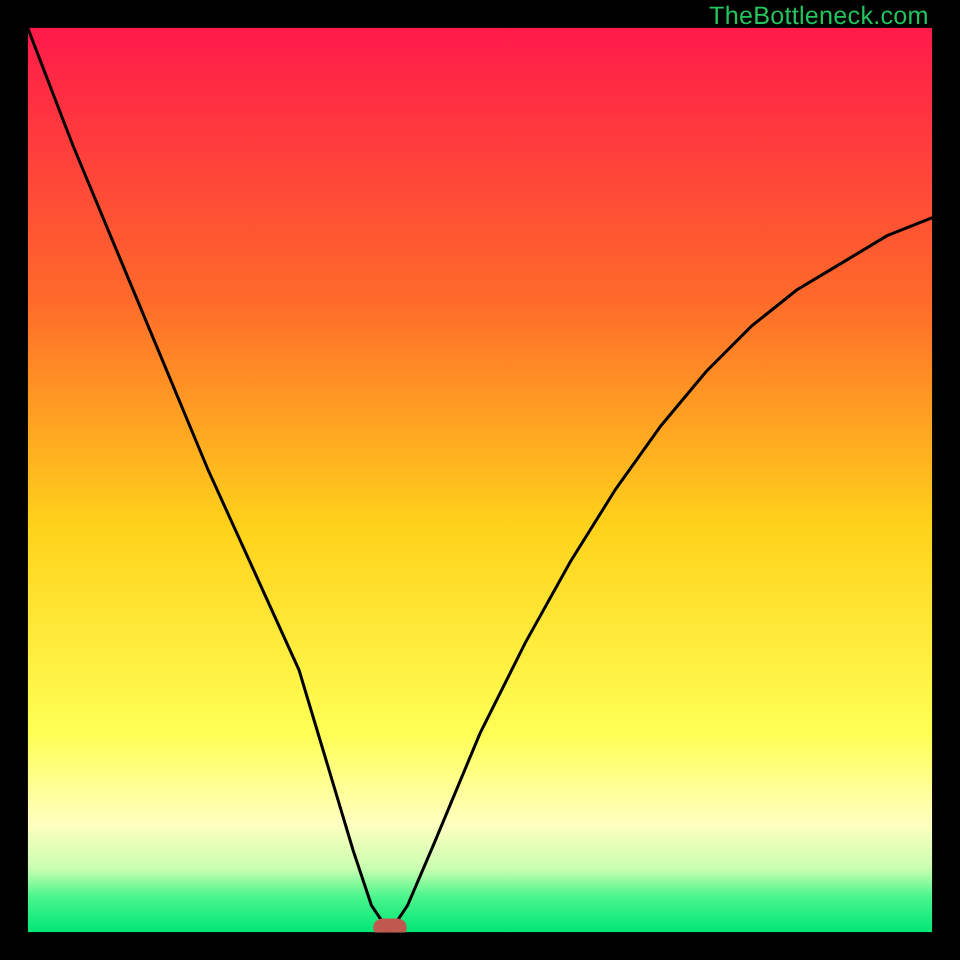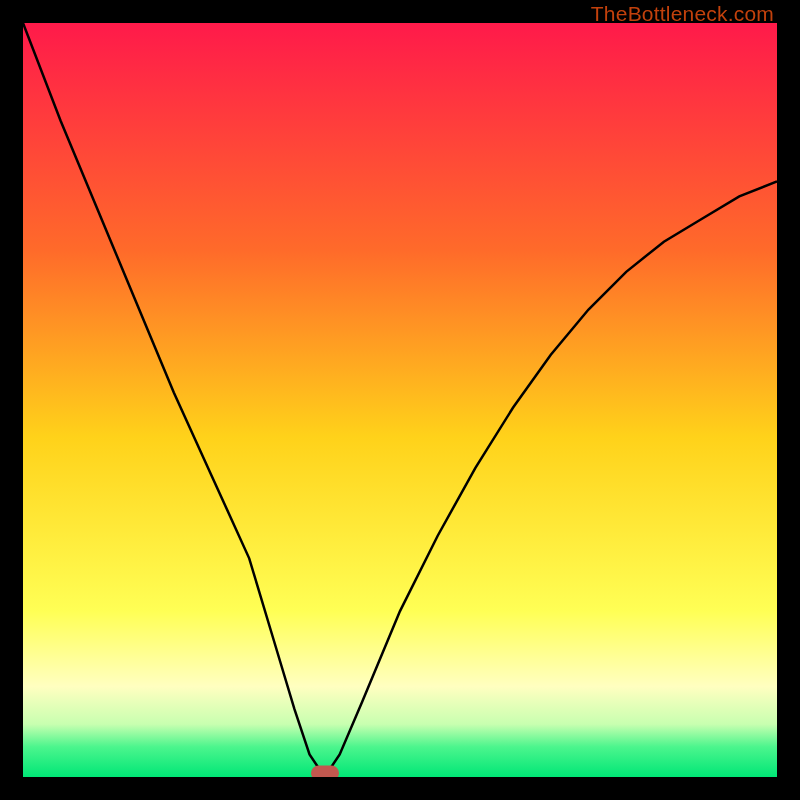--- a/index.html
+++ b/index.html
@@ -38,21 +38,21 @@
     width: 28px;
     height: 15px;
     background: #c1584f;
     border-radius: 8px;
     transform: translate(-50%, -50%);
   }
   .attribution {
     position: absolute;
     top: 2px;
     right: 26px;
-    color: #c2410c;
+    color: #22c55e;
     font-size: 21px;
     font-weight: 500;
     letter-spacing: 0.2px;
   }
 </style>
 </head>
 <body>
 
 <div class="attribution">TheBottleneck.com</div>
 

